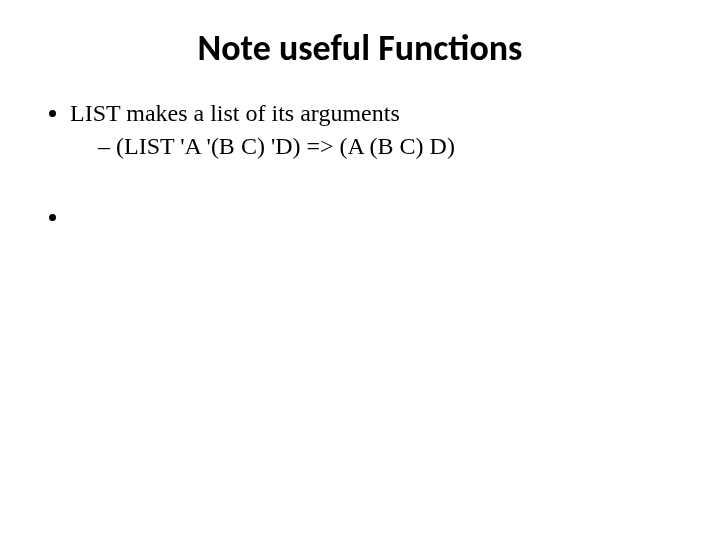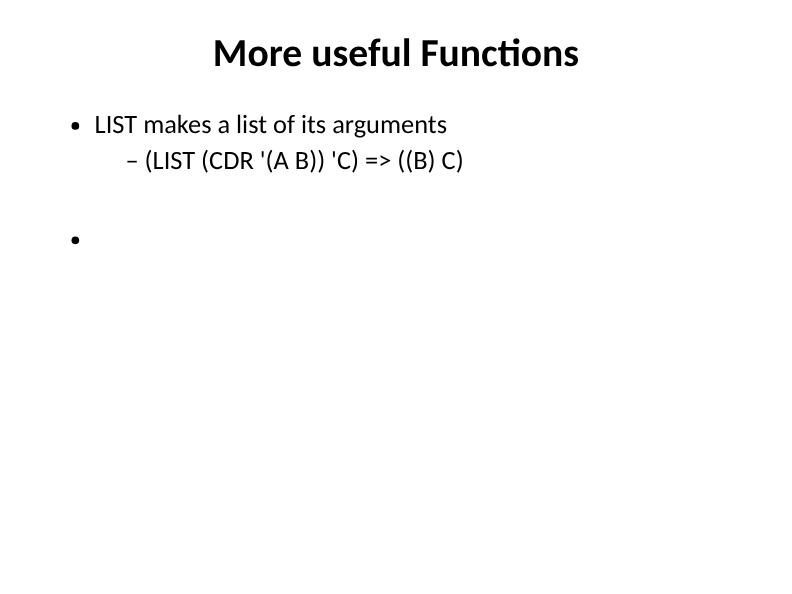--- a/index.html
+++ b/index.html
@@ -18,24 +18,25 @@
     padding: 18px 40px 0 40px;
   }
   .title {
     font-size: 36px;
     font-weight: 700;
     text-align: center;
     margin: 8px 0 28px 0;
   }
   ul.level1 {
     list-style: disc;
-    margin: 16px;
+    margin: 0;
     padding-left: 30px;
     font-size: 24px;
     line-height: 1.3;
+    font-family: Liberation Serif, serif;
   }
   ul.level1 > li {
     margin-bottom: 40px;
   }
   ul.level2 {
     list-style: none;
     margin: 2px 0 0 0;
     padding-left: 28px;
     font-size: 24px;
   }
@@ -43,25 +44,25 @@
     margin: 0;
   }
   ul.level2 > li::before {
     content: "– ";
   }
 </style>
 </head>
 <body>
 
 <div class="slide">
-  <div class="title">More useful Functions</div>
+  <div class="title">Note useful Functions</div>
 
   <ul class="level1">
     <li>
       <span>LIST makes a list of its arguments</span>
       <ul class="level2">
-        <li><span>(LIST (CDR '(A B)) 'C) =&gt; ((B) C)</span></li>
+        <li><span>(LIST 'A '(B C) 'D) =&gt; (A (B C) D)</span></li>
       </ul>
     </li>
     <li>
     </li>
   </ul>
 </div>
 
 </body></html>

